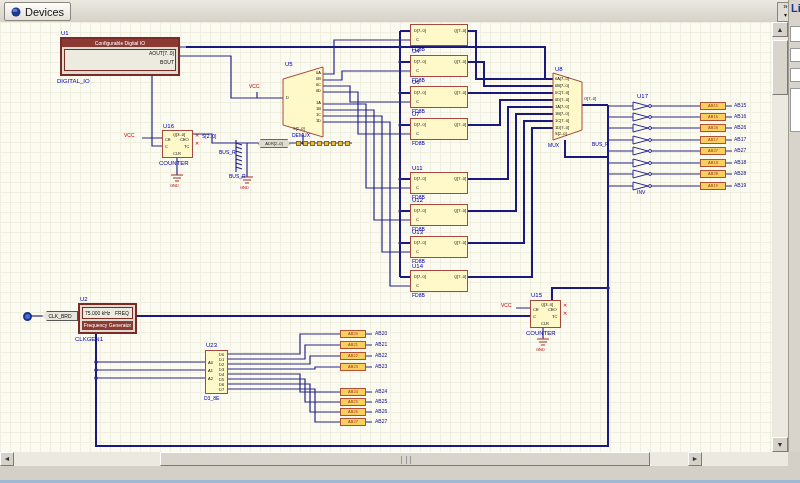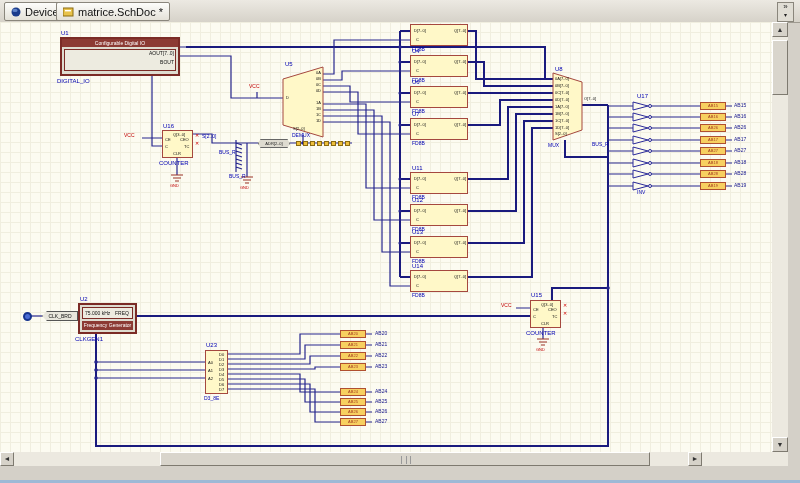--- a/index.html
+++ b/index.html
@@ -56,27 +56,20 @@
 <div class="app">
 
   <div class="abs tabbar">
     <div class="dtab" style="left:4px">
       <svg width="10" height="10">
         <circle cx="5" cy="5" r="4.5" fill="#1B3C8C"></circle>
           <ellipse cx="4" cy="3.4" rx="2.6" ry="1.6" fill="#5F83C8"></ellipse>
       </svg>
       <span>Devices</span>
     </div>
-    <div class="dtab" style="left:56px">
-      <svg width="11" height="10">
-        <rect x="0" y="1" width="10" height="8" fill="#E8C24A" stroke="#8A6A10"></rect>
-          <rect x="2" y="3" width="6" height="1.4" fill="#fff"></rect>
-      </svg>
-      <span>matrice.SchDoc *</span>
-    </div>
     <div class="ovf" style="left:777px">
       <div>»</div>
       <div style="font-size:6px">▾</div>
     </div>
   </div>
 
   <div class="abs canvas">
 
     <svg width="772" height="430" style="position:absolute;left:0;top:0">
       <g stroke="#1A1A7E" stroke-width="2" fill="none">
@@ -371,20 +364,27 @@
   </div>
 
   <div class="abs sb" style="left:772px;top:22px;width:16px;height:430px">
     <div class="sbtn" style="left:0;top:0;width:16px;height:15px;line-height:13px">
       <span>▲</span></div>
     <div class="thumb" style="left:0;top:18px;width:16px;height:55px"></div>
     <div class="sbtn" style="left:0;top:415px;width:16px;height:15px;line-height:13px">
       <span>▼</span></div>
   </div>
 
+  <div class="abs rsliver">
+    <span style="position:absolute;left:2px;top:2px;font-size:11px;font-weight:bold;color:#1A3A9C">Li</span>
+    <div class="rbox" style="top:26px;height:16px"></div>
+    <div class="rbox" style="top:48px;height:14px"></div>
+    <div class="rbox" style="top:68px;height:14px"></div>
+    <div class="rbox" style="top:88px;height:44px"></div>
+  </div>
 
   <div class="abs sb" style="left:0;top:452px;width:788px;height:14px">
     <div class="sbtn" style="left:0;top:0;width:14px;height:14px;line-height:12px">
       <span>◄</span></div>
     <div class="thumb" style="left:160px;top:0;width:490px;height:14px">
       <div class="grip" style="left:240px;top:3px"></div>
     </div>
     <div class="sbtn" style="left:688px;top:0;width:14px;height:14px;line-height:12px">
       <span>►</span></div>
   </div>

